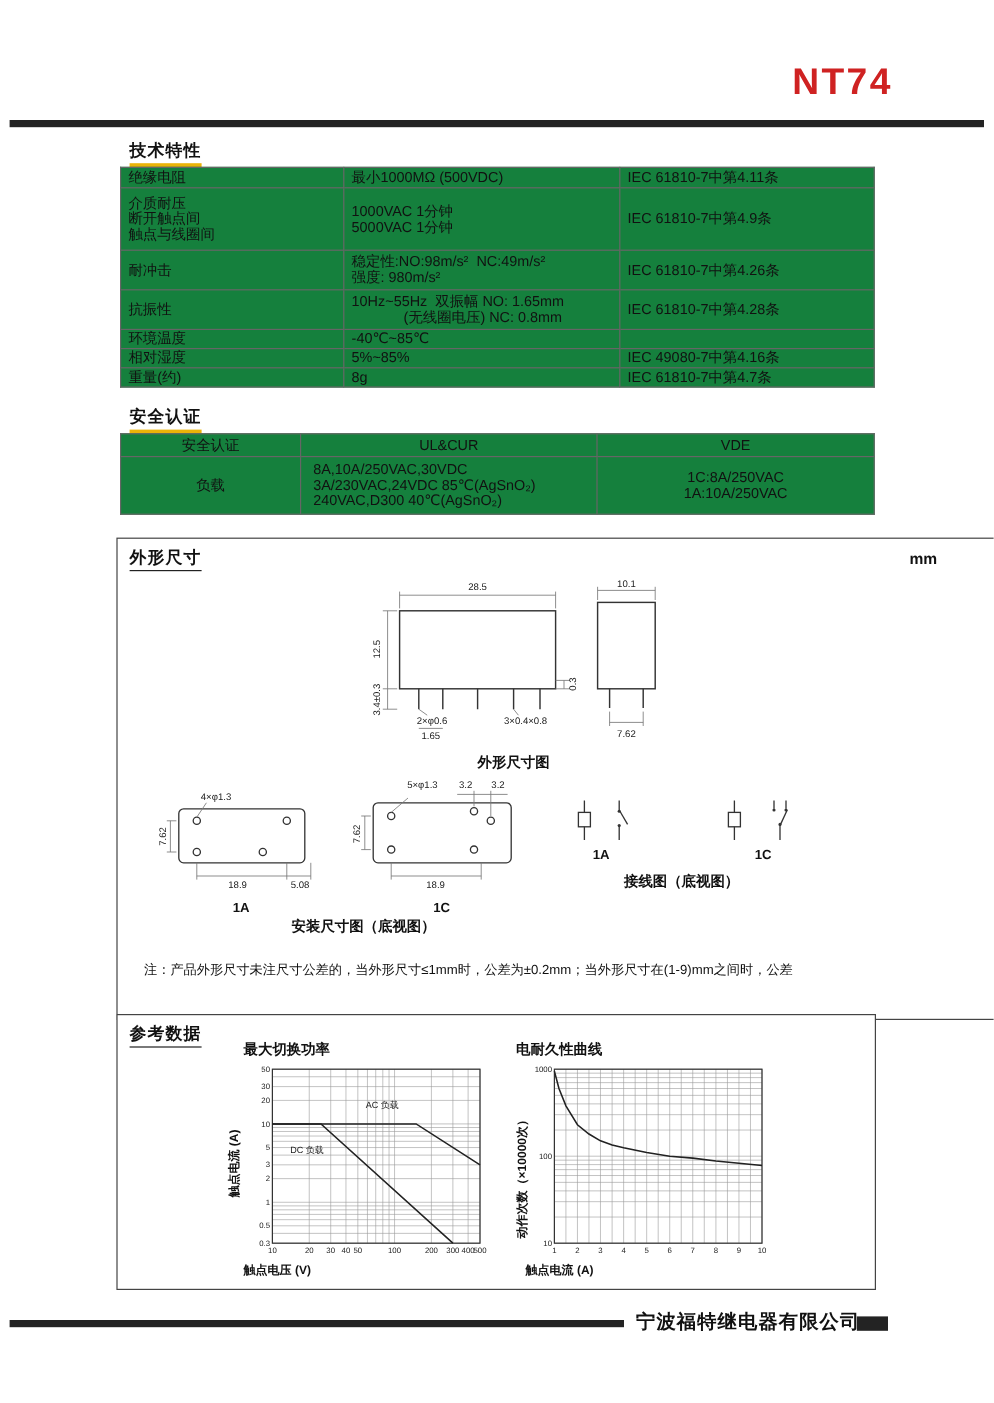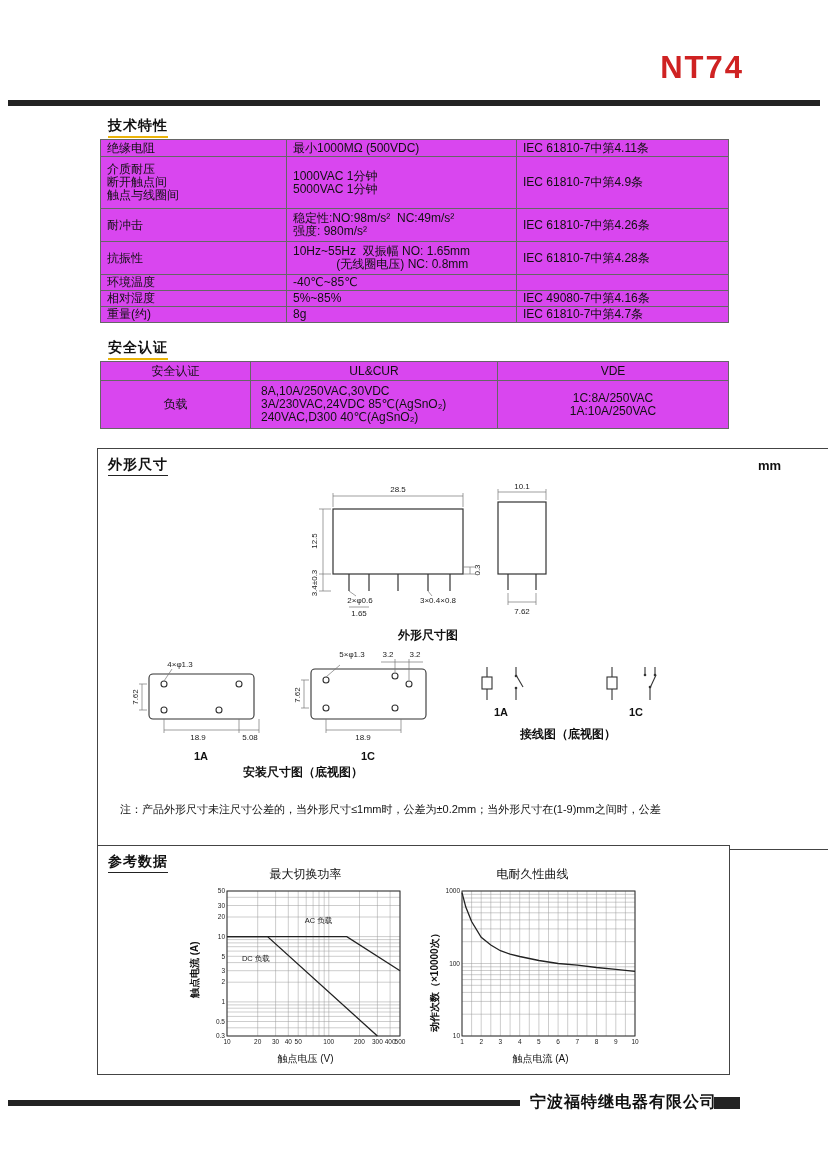--- a/index.html
+++ b/index.html
@@ -3,34 +3,34 @@
 <meta charset="utf-8">
 <style>
   *{margin:0;padding:0;box-sizing:border-box}
   html,body{background:#fff}
   body{width:828px;height:1169px;position:relative;overflow:hidden;
        font-family:"Liberation Sans","DejaVu Sans",sans-serif;color:#111}
   .brand{position:absolute;top:50px;right:84px;font-size:31px;font-weight:bold;
          color:#cf2222;letter-spacing:2px}
   .rule-top{position:absolute;left:8px;top:100px;width:812px;height:6px;background:#232323}
   .sec-title{position:absolute;font-size:14px;font-weight:bold;letter-spacing:1px;
-             border-bottom:2px solid #eab308;padding-bottom:1px}
-  table.tbl{position:absolute;border-collapse:collapse;table-layout:fixed;background:#d946ef}
+             border-bottom:4px solid #eab308;padding-bottom:1px}
+  table.tbl{position:absolute;border-collapse:collapse;table-layout:fixed;background:#15803d}
   .tbl td{border:1px solid #666;font-size:12px;line-height:13px;padding:1px 6px;
           vertical-align:middle;color:#111}
   .pre{white-space:pre-wrap}
   .tc{text-align:center}
   .box{position:absolute;border:1px solid #444;background:#fff}
   .box-title{position:absolute;left:10px;top:7px;font-size:14px;font-weight:bold;
              letter-spacing:1px;border-bottom:1px solid #222;padding-bottom:1px}
   .box-unit{position:absolute;right:58px;top:9px;font-size:13px;font-weight:bold}
   .dimsvg{position:absolute;left:0;top:30px}
   .note{position:absolute;left:22px;top:352px;font-size:11px;line-height:17px;color:#111}
-  .chart-title{position:absolute;font-size:12px;font-weight:normal;text-align:center}
-  .axis-x{position:absolute;font-size:10px;font-weight:normal;text-align:center}
+  .chart-title{position:absolute;font-size:12px;font-weight:bold;}
+  .axis-x{position:absolute;font-size:10px;font-weight:bold;}
   .vlabel{position:absolute;font-size:10px;font-weight:bold;transform:rotate(-90deg);
           transform-origin:0 0;white-space:nowrap}
   .chart-svg{position:absolute}
   .footer-rule{position:absolute;left:8px;top:1100px;width:512px;height:6px;background:#232323}
   .footer-company{position:absolute;left:530px;top:1092px;font-size:16px;font-weight:bold;letter-spacing:1px}
   .footer-mark{position:absolute;left:714px;top:1097px;width:26px;height:12px;background:#232323}
   svg text{font-family:"Liberation Sans","DejaVu Sans",sans-serif}
 </style>
 </head>
 <body>

